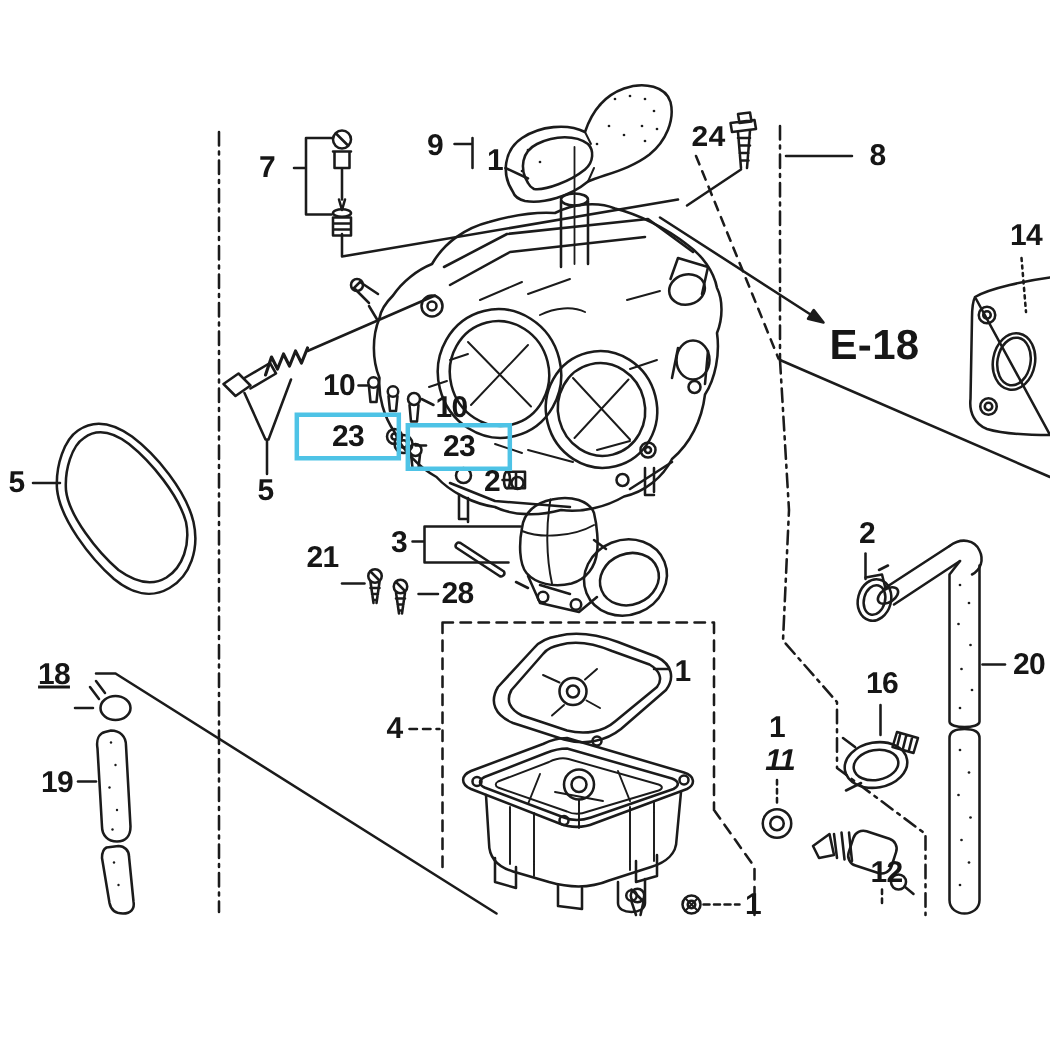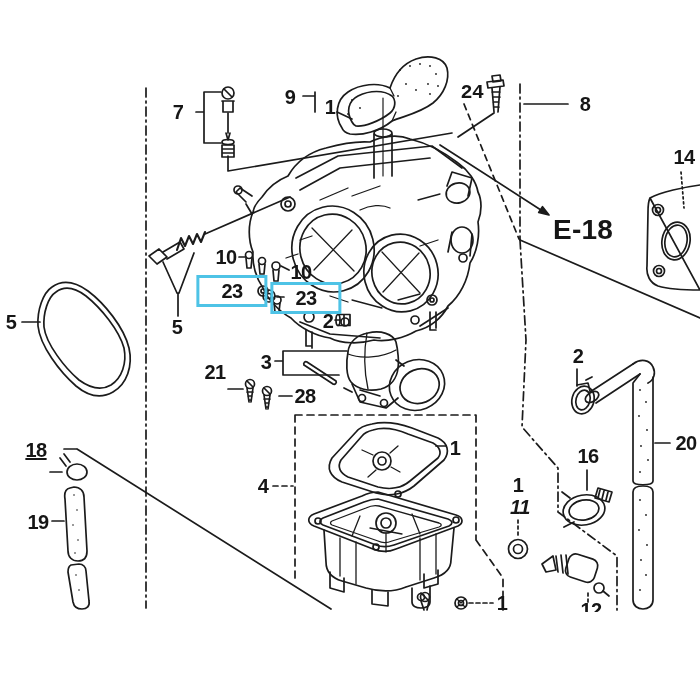--- a/index.html
+++ b/index.html
@@ -335,16 +335,16 @@
         <div class="callout" style="left: 263px; top: 486px;">4</div>
         <div class="callout" style="left: 455px; top: 448px;">1</div>
         <div class="callout" style="left: 36px; top: 450px; text-decoration: underline;">18</div>
         <div class="callout" style="left: 38px; top: 522px;">19</div>
         <div class="callout" style="left: 578px; top: 356px;">2</div>
         <div class="callout" style="left: 686px; top: 443px;">20</div>
         <div class="callout" style="left: 588px; top: 456px;">16</div>
         <div class="callout" style="left: 518px; top: 485px;">1</div>
         <div class="callout" style="left: 520px; top: 507px; font-style: italic;">11</div>
         <div class="callout" style="left: 502px; top: 603px;">1</div>
-        <div class="callout" style="left: 591px; top: 610px;">12</div>
+        <div class="callout" style="left: 591px; top: 582px;">12</div>
       </div>
   </div>
 </div>
 
 </body></html>

